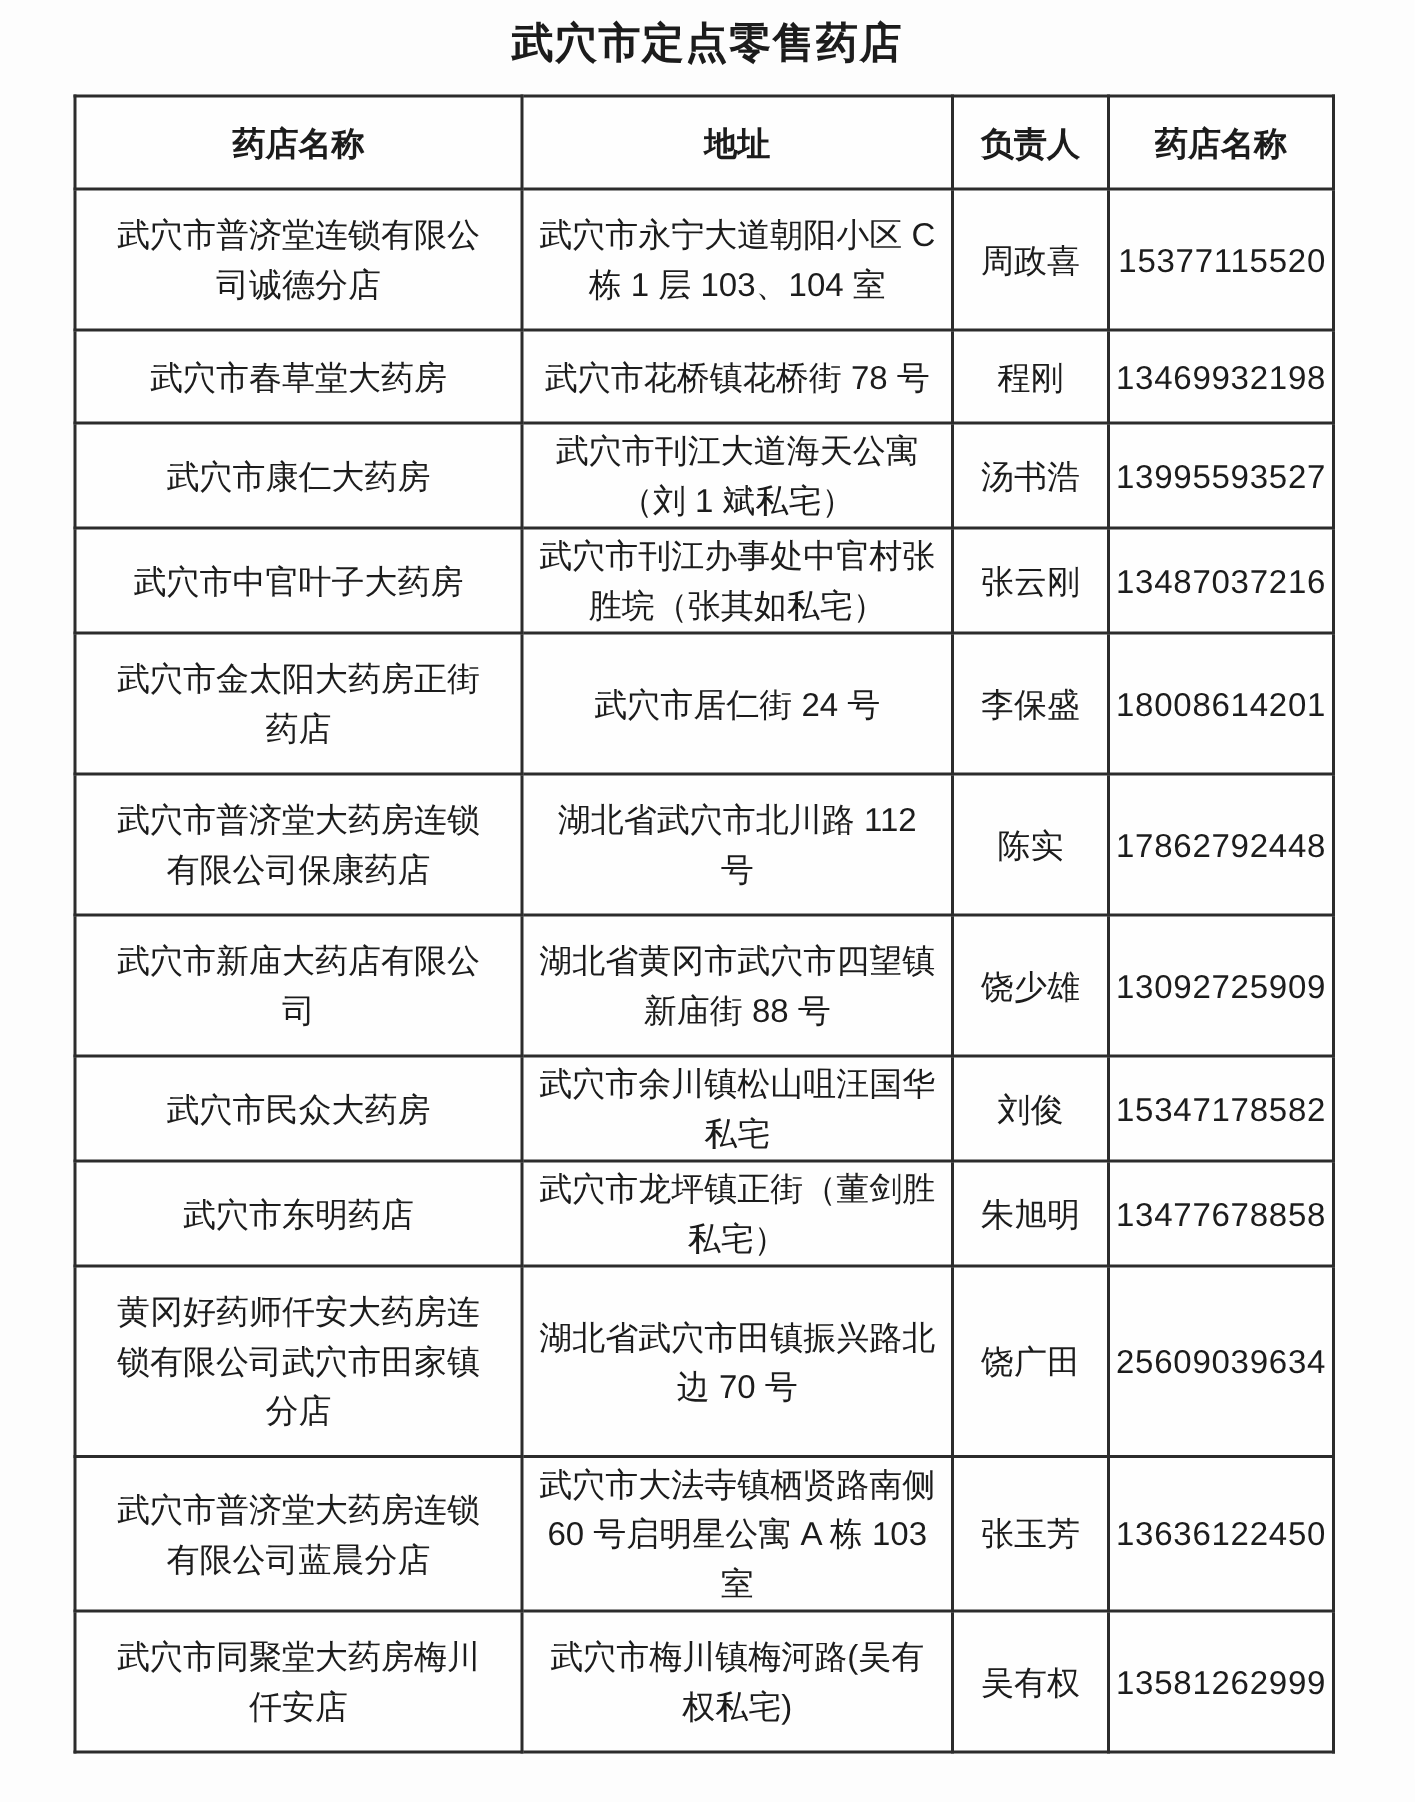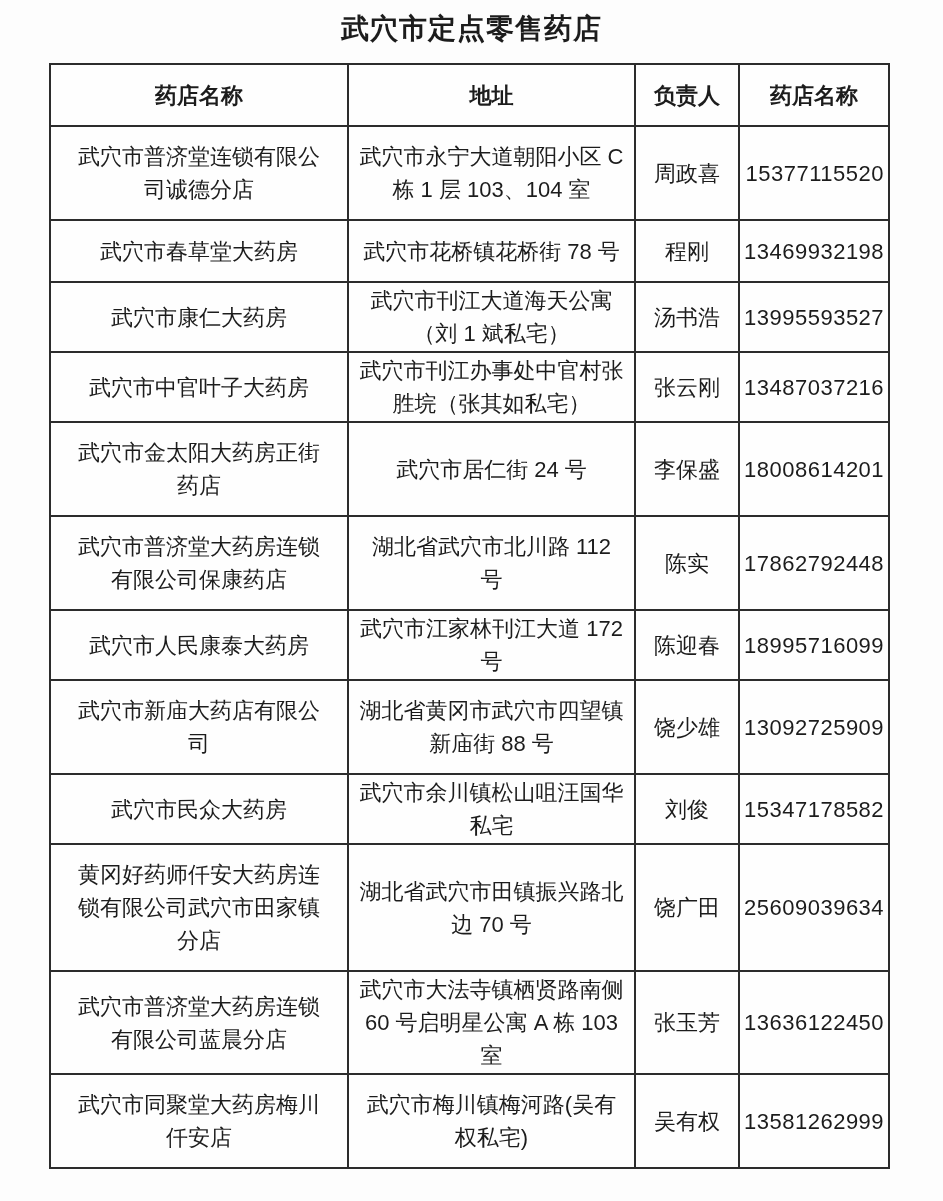--- a/index.html
+++ b/index.html
@@ -120,41 +120,41 @@
   </tr>
 
   <tr>
     <td class="cell-name">武穴市普济堂大药房连锁有限公司保康药店</td>
     <td class="cell-addr">湖北省武穴市北川路 112 号</td>
     <td class="cell-mgr">陈实</td>
     <td class="cell-phone">17862792448</td>
   </tr>
 
 
-  <tr>
-    <td class="cell-name">武穴市人民康泰大药房</td>
-    <td class="cell-addr">武穴市江家林刊江大道 172 号</td>
-    <td class="cell-mgr">陈迎春</td>
-    <td class="cell-phone">18995716099</td>
-  </tr>
 
   <tr>
     <td class="cell-name">武穴市新庙大药店有限公司</td>
     <td class="cell-addr">湖北省黄冈市武穴市四望镇新庙街 88 号</td>
     <td class="cell-mgr">饶少雄</td>
     <td class="cell-phone">13092725909</td>
   </tr>
 
   <tr>
     <td class="cell-name">武穴市民众大药房</td>
     <td class="cell-addr">武穴市余川镇松山咀汪国华私宅</td>
     <td class="cell-mgr">刘俊</td>
     <td class="cell-phone">15347178582</td>
   </tr>
 
+  <tr>
+    <td class="cell-name">武穴市东明药店</td>
+    <td class="cell-addr">武穴市龙坪镇正街（董剑胜私宅）</td>
+    <td class="cell-mgr">朱旭明</td>
+    <td class="cell-phone">13477678858</td>
+  </tr>
 
 
   <tr>
     <td class="cell-name">黄冈好药师仟安大药房连锁有限公司武穴市田家镇分店</td>
     <td class="cell-addr">湖北省武穴市田镇振兴路北边 70 号</td>
     <td class="cell-mgr">饶广田</td>
     <td class="cell-phone">25609039634</td>
   </tr>
 
   <tr>

